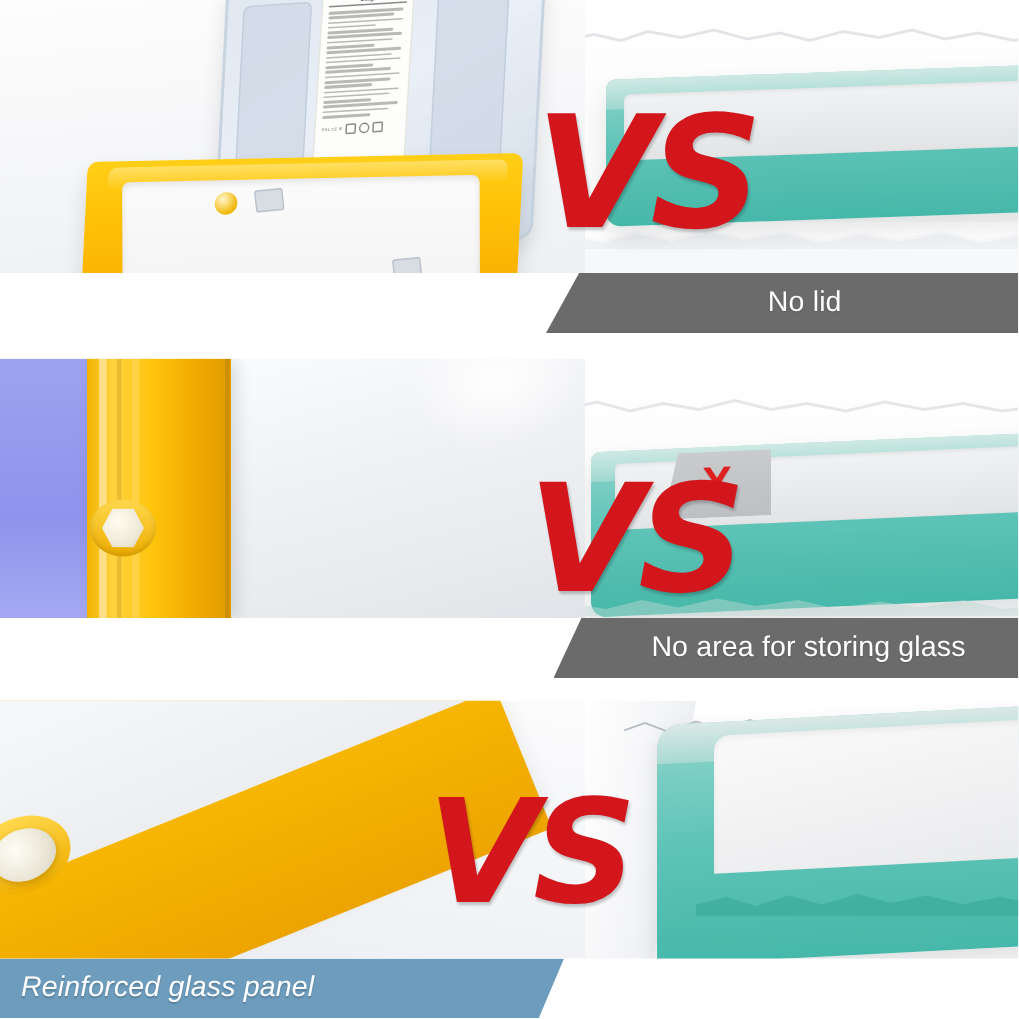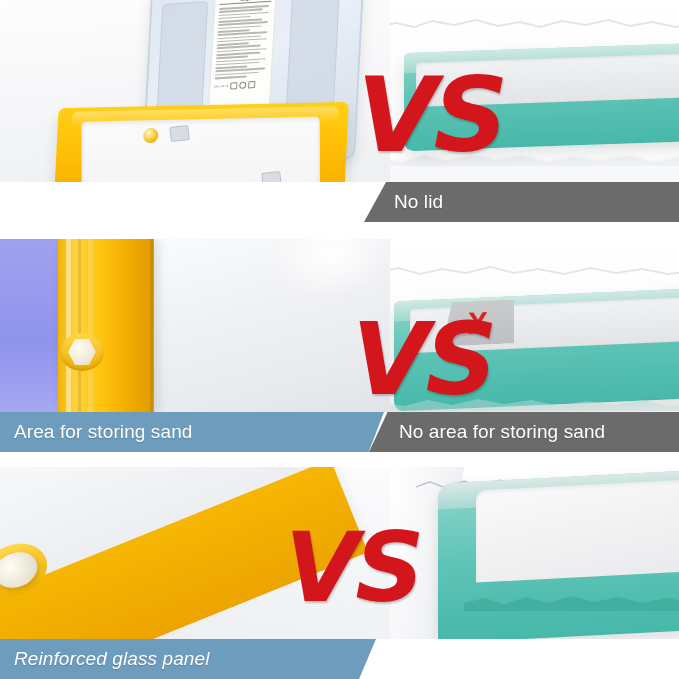--- a/index.html
+++ b/index.html
@@ -13,21 +13,21 @@
   .panel{position:absolute;left:0;width:679px;overflow:hidden;background:#ffffff;}
   .panel .media{position:absolute;left:0;top:0;width:679px;overflow:hidden;}
   .half{position:absolute;top:0;height:100%;overflow:hidden;}
   .half.left{left:0;width:400px;}
   .half.right{left:390px;width:289px;}
 
   
   .bars{position:absolute;left:0;width:679px;height:40px;}
   .bar{position:absolute;top:0;height:40px;display:flex;align-items:center;}
   .bar-pos{left:0;background:#6d9cbd;}
-  .bar-neg{right:0;background:#6b6b6b;}
+  .bar-neg{right:0;background:#6b6b6b;justify-content:center;}
   .bar-label{
     color:#ffffff;font-size:19px;font-weight:400;letter-spacing:.1px;
     white-space:nowrap;text-shadow:0 1px 1px rgba(0,0,0,.18);
   }
   .bar-pos .bar-label{padding-left:14px;}
   .bar-neg .bar-label{padding-left:30px;}
 
   
   .vs{
     position:absolute;z-index:40;
@@ -334,25 +334,22 @@
           <svg class="torn-edge" style="top:154px;" viewBox="0 0 320 18" preserveAspectRatio="none">
             <path d="M0,9 L24,13 L48,7 L72,12 L98,6 L124,11 L152,7 L178,13 L206,8 L234,12 L262,7 L290,13 L320,9 L320,18 L0,18 Z" fill="#bfd9d4" opacity=".55"></path>
           </svg>
         </div>
       </div>
 
       <div class="vs" style="left:352px;top:80px;font-size:100px;">VS</div>
     </div>
 
     <div class="bars" style="top:173px;">
-      <div class="bar bar-pos" style="width:384px;clip-path:polygon(0 0,100% 0,96% 100%,0 100%);">
-        <span class="bar-label">Area for storing sand</span>
-      </div>
       <div class="bar bar-neg" style="width:310px;clip-path:polygon(6% 0,100% 0,100% 100%,0 100%);">
-        <span class="bar-label">No area for storing sand</span>
+        <span class="bar-label">No area for storing glass</span>
       </div>
     </div>
   </section>
 
   <section class="panel" id="p3">
     <div class="media">
 
       <div class="half left">
         <div class="diag-yellow"></div>
         <div class="diag-white"></div>

